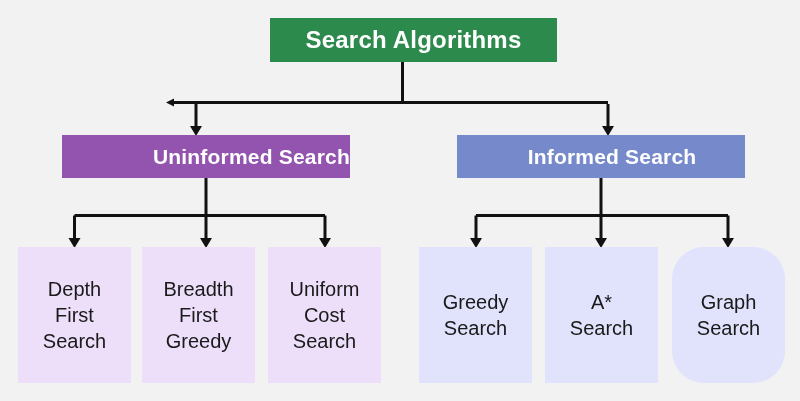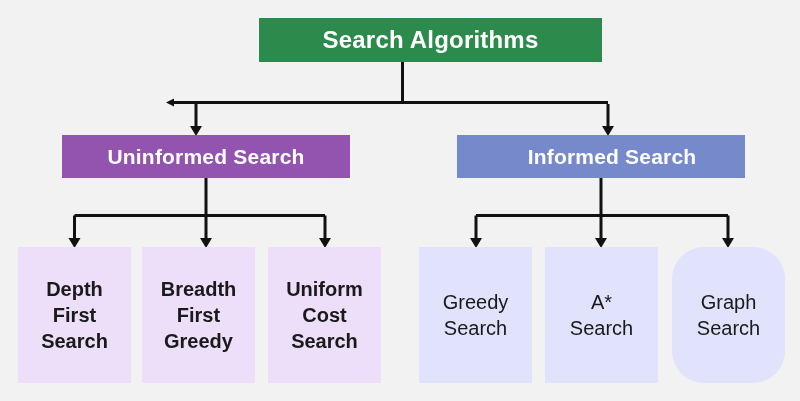--- a/index.html
+++ b/index.html
@@ -42,34 +42,35 @@
     font-size: 24px;
     font-weight: 600;
     letter-spacing: 0.2px;
   }
   .node-uninformed {
     background: #9254ae;
     color: #ffffff;
     font-size: 21px;
     font-weight: 600;
     letter-spacing: 0.2px;
+    justify-content: flex-end;
   }
   .node-informed {
     background: #7689cb;
     color: #ffffff;
     font-size: 21px;
     font-weight: 600;
     letter-spacing: 0.2px;
     padding-left: 22px;
   }
   .node-leaf-uninformed {
     background: #eddffa;
     color: #1a1a1a;
     font-size: 20px;
-    font-weight: 700;
+    font-weight: 400;
   }
   .node-leaf-informed {
     background: #e0e3fb;
     color: #1a1a1a;
     font-size: 20px;
     font-weight: 400;
   }
   .leaf-label {
     white-space: pre-line;
     display: block;
@@ -113,21 +114,21 @@
       <path d="M476,215.5 L728,215.5" stroke="#111111" stroke-width="3" fill="none"></path>
       <path d="M476,215.5 L476,238" stroke="#111111" stroke-width="3" fill="none"></path>
       <path d="M470,238 L482,238 L476,248 z" fill="#111111"></path>
       <path d="M601,215.5 L601,238" stroke="#111111" stroke-width="3" fill="none"></path>
       <path d="M595,238 L607,238 L601,248 z" fill="#111111"></path>
       <path d="M728,215.5 L728,238" stroke="#111111" stroke-width="3" fill="none"></path>
       <path d="M722,238 L734,238 L728,248 z" fill="#111111"></path>
     </g>
   </svg>
 
-  <div class="node node-root" style="left:259px; top:18px; width:343px; height:44px;">
+  <div class="node node-root" style="left:270px; top:18px; width:287px; height:44px;">
     <span class="leaf-label">Search Algorithms</span>
   </div>
 
   <div class="node node-uninformed" style="left:62px; top:135px; width:288px; height:43px;">
     <span class="leaf-label">Uninformed Search</span>
   </div>
 
   <div class="node node-informed" style="left:457px; top:135px; width:288px; height:43px;">
     <span class="leaf-label">Informed Search</span>
   </div>

